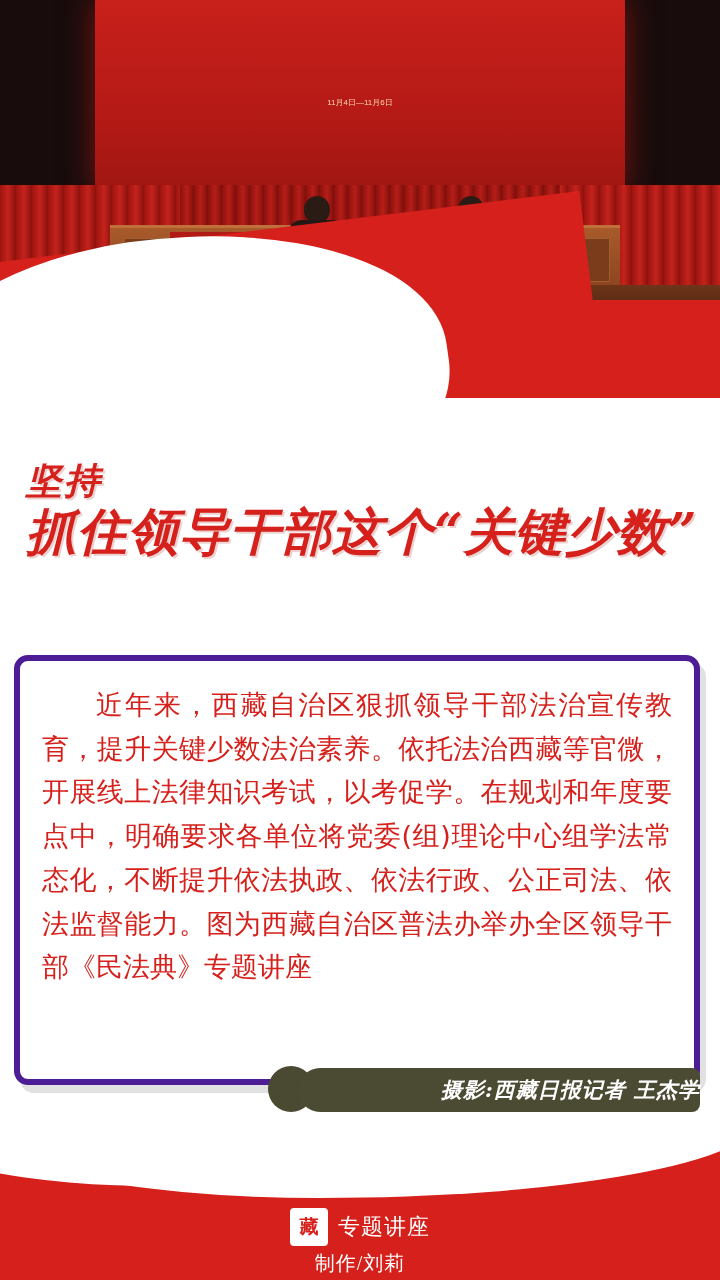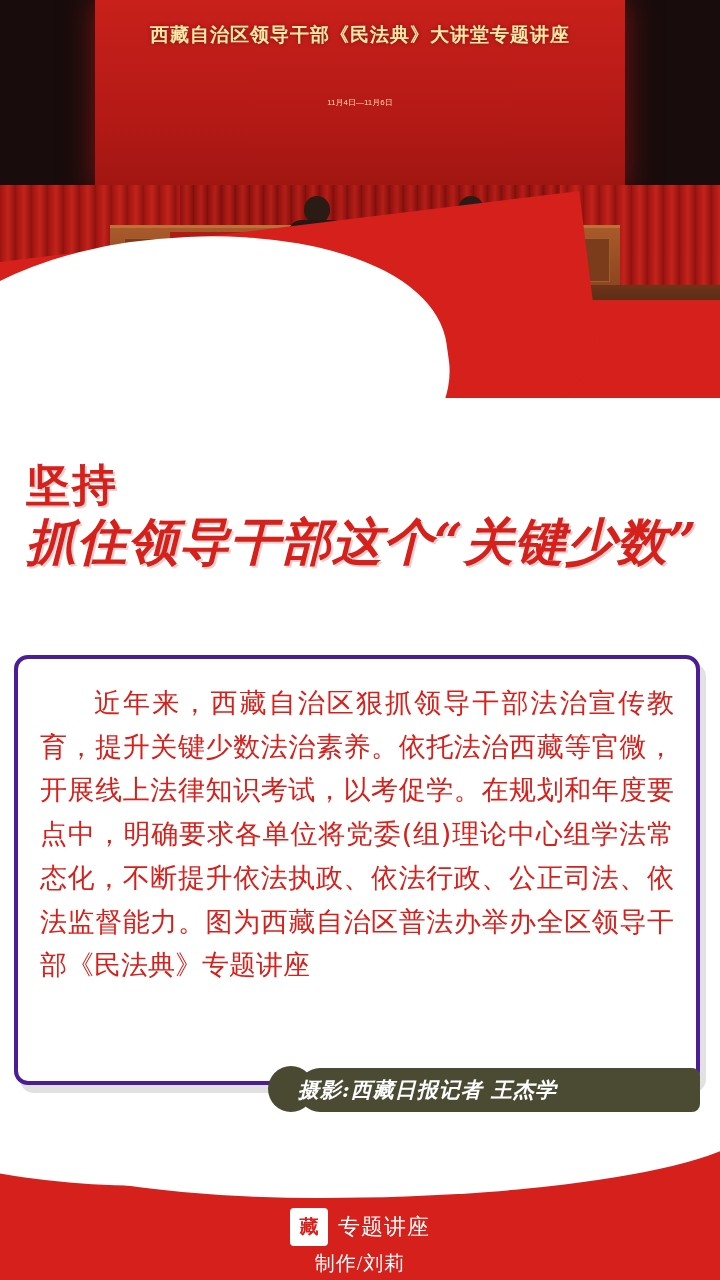--- a/index.html
+++ b/index.html
@@ -250,25 +250,26 @@
     position: absolute;
     left: 0;
     top: 460px;
     width: 720px;
     padding-left: 26px;
     box-sizing: border-box;
   }
   .headline-line1 {
     font-family: "DejaVu Serif", serif;
     font-weight: bold;
-    font-size: 44px;
+    font-size: 36px;
     color: #d6201b;
     letter-spacing: 2px;
     line-height: 1.15;
     text-shadow: 2px 2px 0 rgba(150,0,0,0.18);
+    font-style: italic;
   }
   .headline-line2 {
     font-family: "DejaVu Serif", serif;
     font-weight: bold;
     font-size: 50px;
     color: #d6201b;
     letter-spacing: 1px;
     line-height: 1.15;
     margin-top: 2px;
     text-shadow: 2px 2px 0 rgba(150,0,0,0.18);
@@ -276,21 +277,21 @@
   }
 
   
   .body-card {
     position: absolute;
     left: 14px;
     top: 655px;
     width: 686px;
     height: 430px;
     box-sizing: border-box;
-    border: 4px solid #4c1d95;
+    border: 6px solid #4c1d95;
     border-radius: 14px;
     background: #ffffff;
     padding: 22px 22px 18px 22px;
     box-shadow: 6px 8px 0 rgba(90,90,90,0.18);
   }
   .body-text {
     font-family: "DejaVu Sans", sans-serif;
     font-size: 27px;
     line-height: 1.62;
     color: #d6201b;
@@ -312,21 +313,21 @@
   .credit-bar {
     position: absolute;
     left: 298px;
     top: 1068px;
     width: 402px;
     height: 44px;
     background: #4b4a33;
     border-radius: 22px 8px 8px 22px;
     display: flex;
     align-items: center;
-    justify-content: flex-start;
+    justify-content: flex-end;
   }
   .credit-text {
     font-family: "DejaVu Serif", serif;
     font-weight: bold;
     font-style: italic;
     font-size: 21px;
     color: #ffffff;
     letter-spacing: 1px;
   }
 
@@ -403,21 +404,20 @@
 
 <div class="poster">
 
   <div class="photo-wrap">
     <div class="photo">
       <div class="hall-bg"></div>
       <div class="wall-l"></div>
       <div class="wall-r"></div>
 
       <div class="led-screen">
-        <div class="led-title">西藏自治区领导干部《民法典》大讲堂专题讲座</div>
         <div class="led-sub2">11月4日—11月6日</div>
       </div>
 
       <div class="curtain left"></div>
       <div class="curtain right"></div>
       <div class="curtain-mid"></div>
 
       <div class="desk">
         <div class="desk-panel" style="left:14px; width:80px;"></div>
         <div class="desk-panel" style="left:104px; width:90px;"></div>

